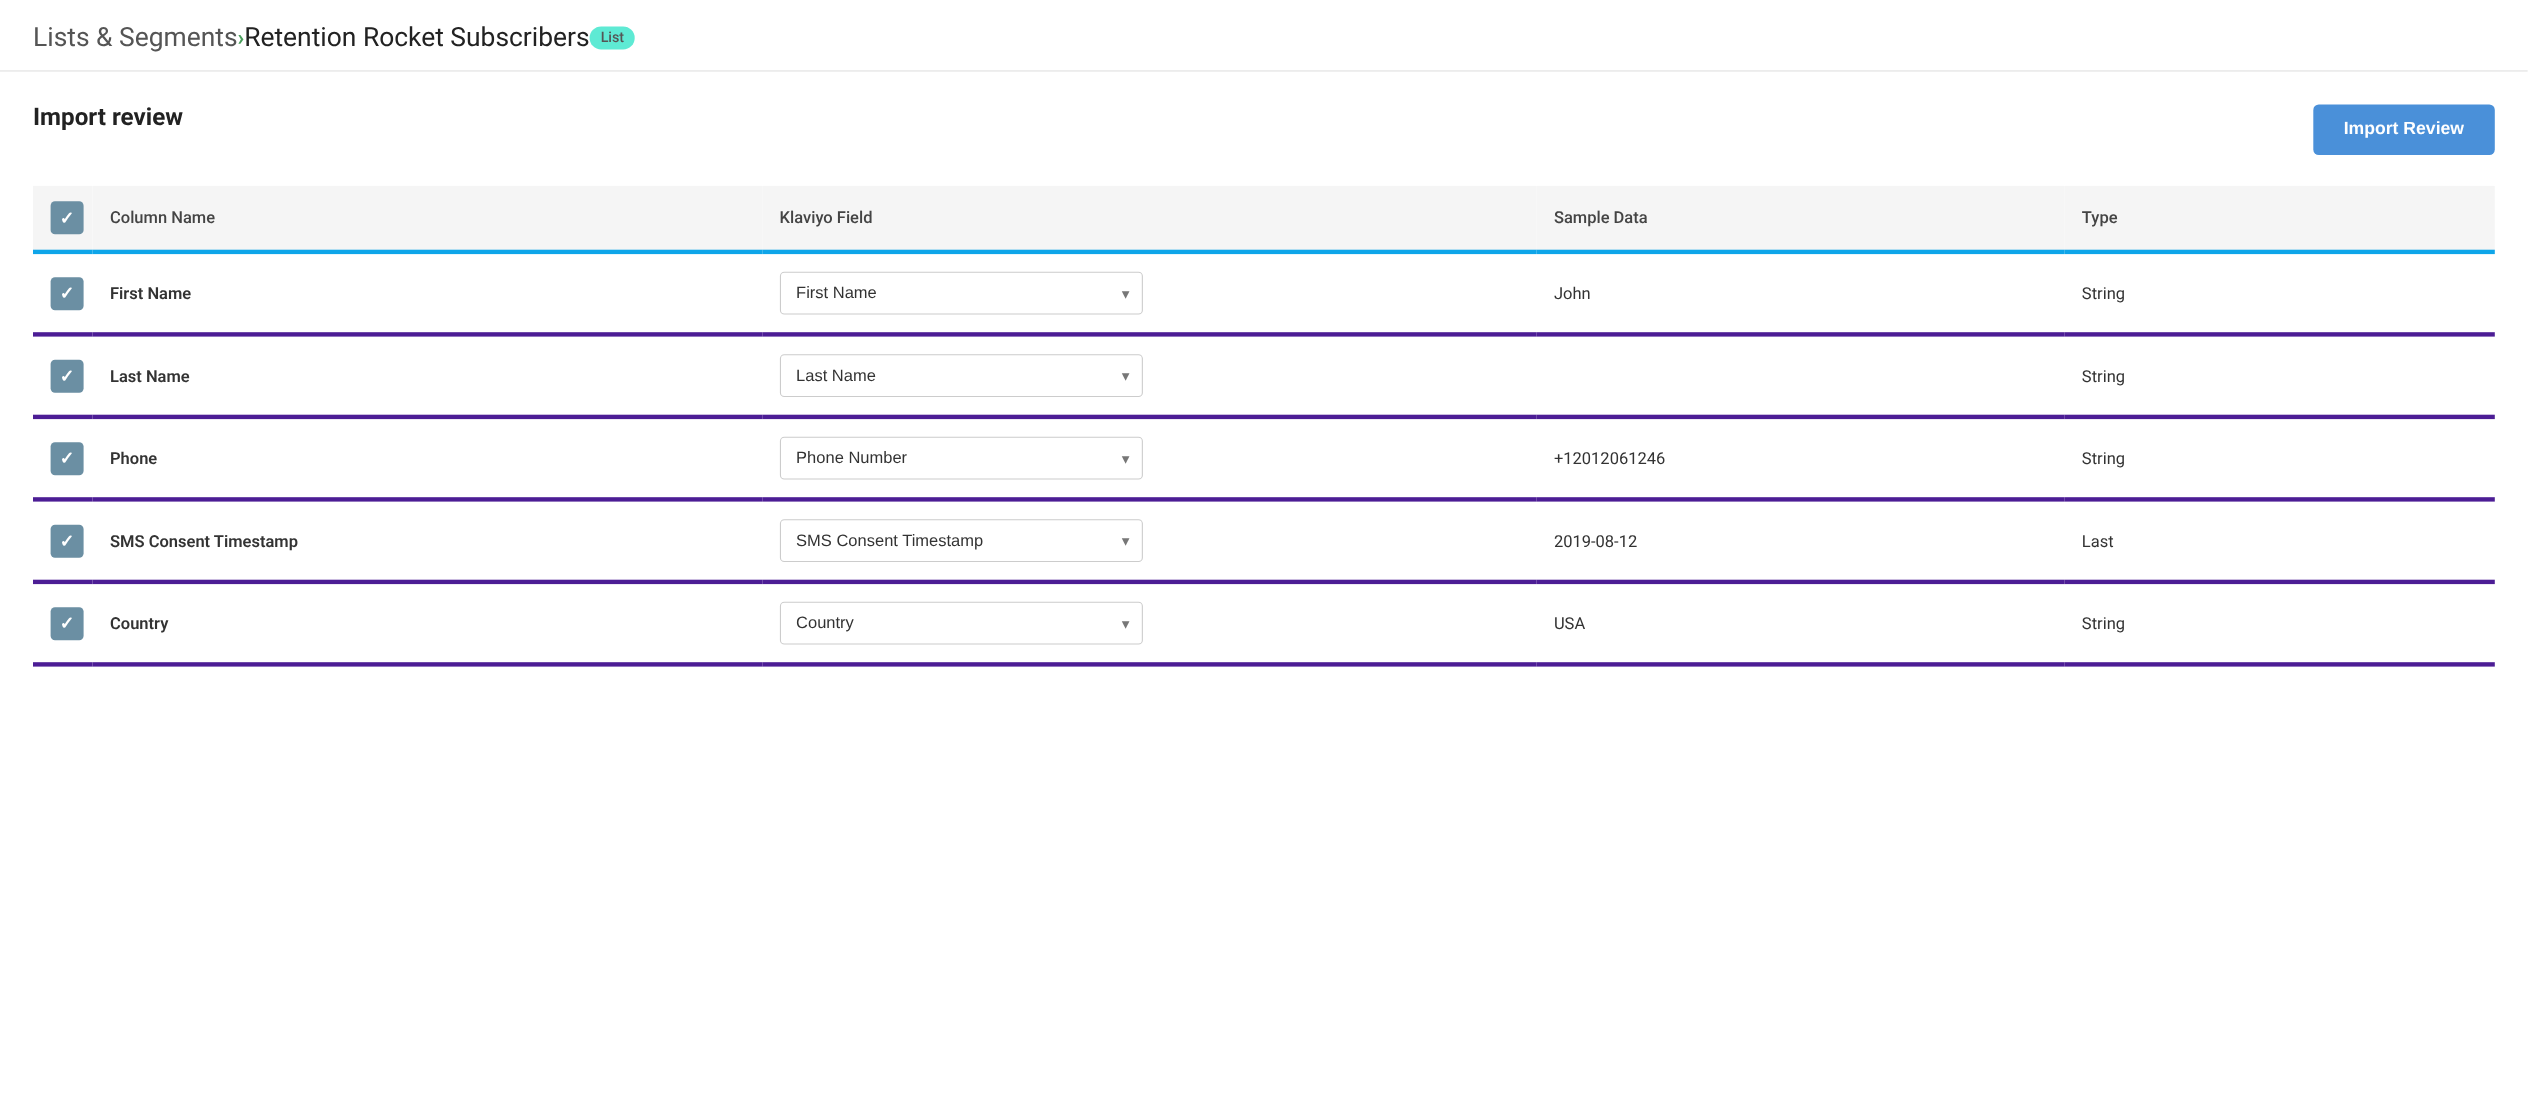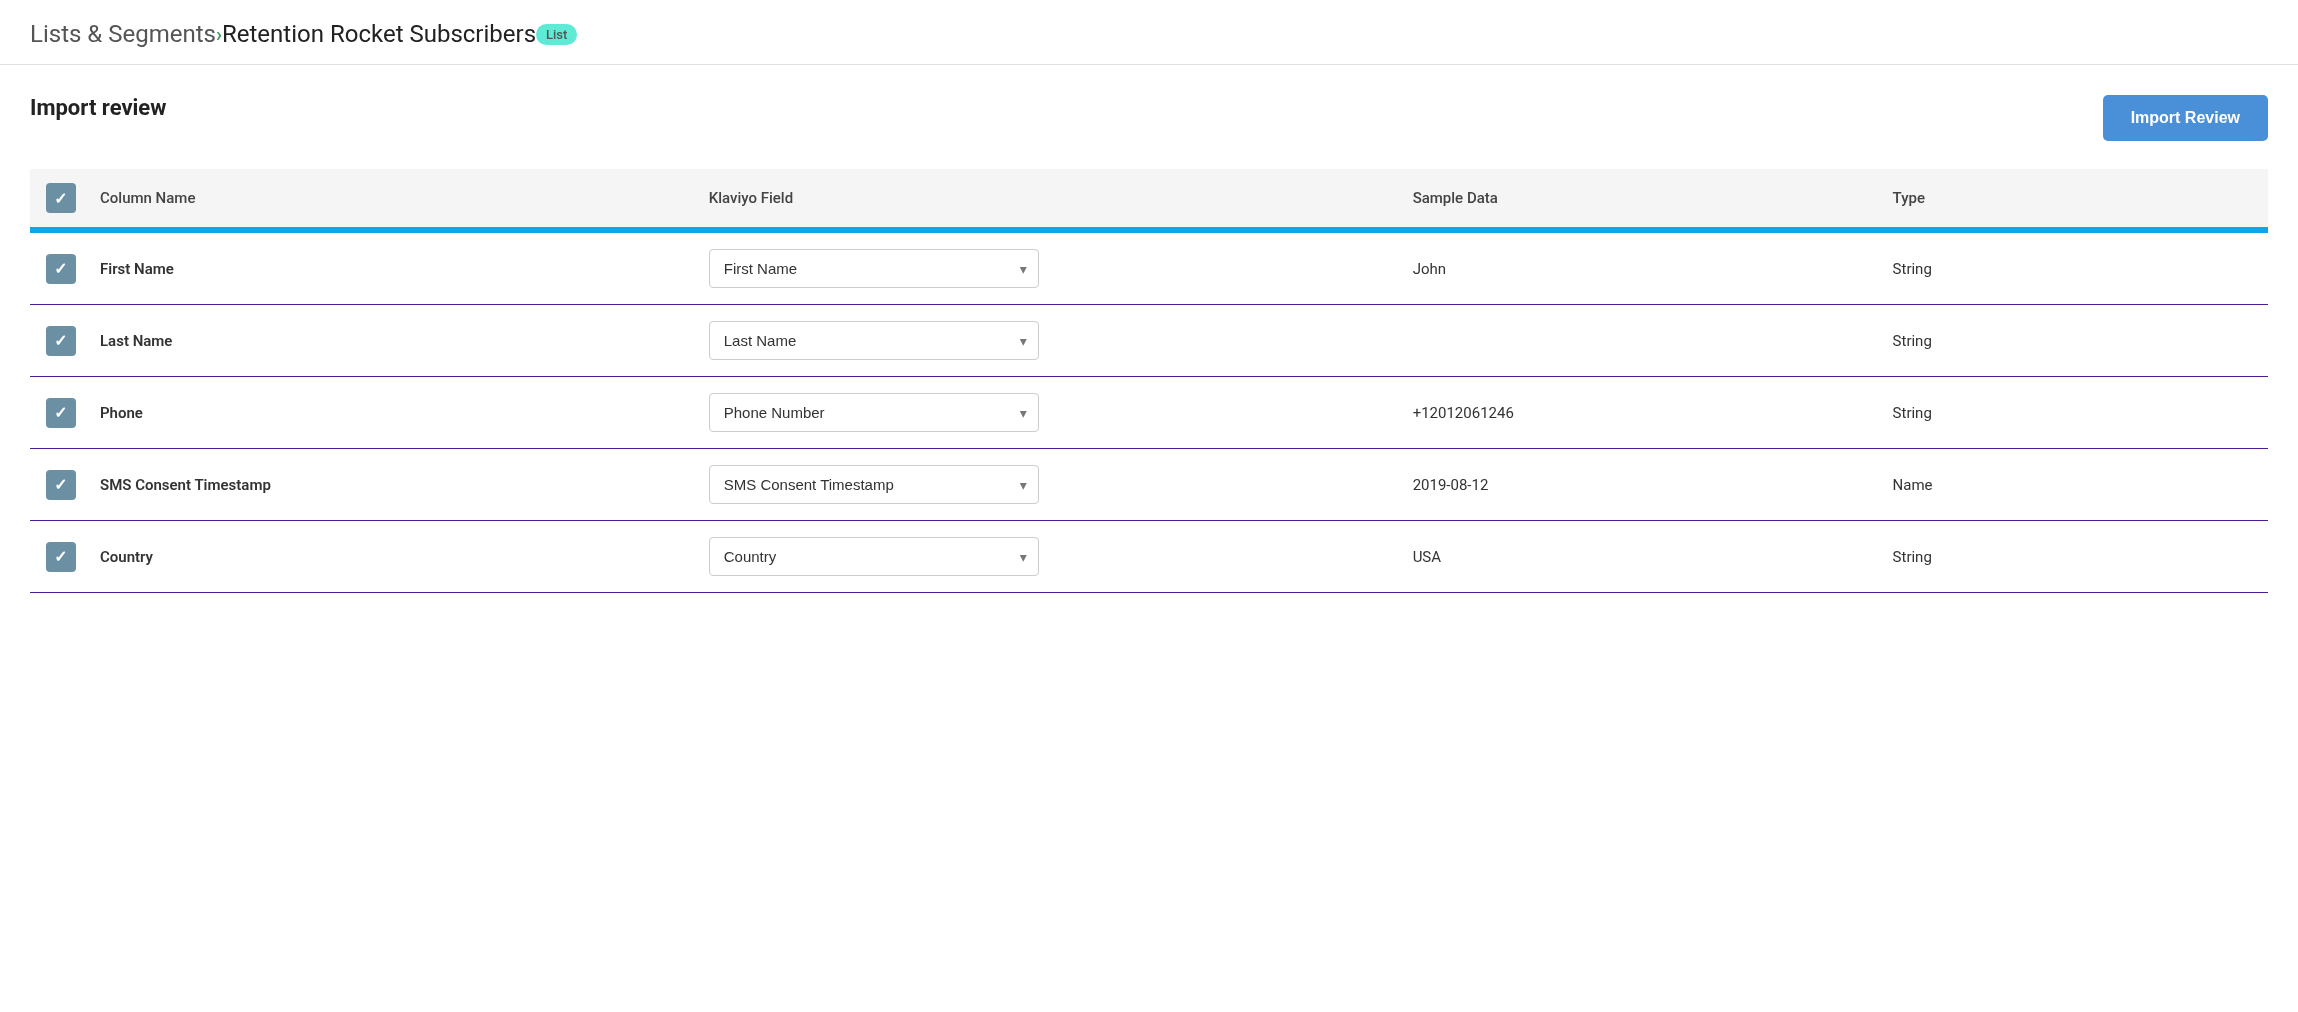--- a/index.html
+++ b/index.html
@@ -94,21 +94,21 @@
     .mapping-table thead tr {
       background: #f5f5f5;
     }
 
     .mapping-table thead th {
       text-align: left;
       padding: 14px 16px;
       font-size: 15px;
       color: #444;
       font-weight: 500;
-      border-bottom: 6px solid #0ea5e9;
+      border-bottom: 4px solid #0ea5e9;
     }
 
     .mapping-table th:first-child,
     .mapping-table td:first-child {
       width: 60px;
       text-align: center;
       padding-left: 16px;
       padding-right: 8px;
     }
 
@@ -126,21 +126,21 @@
     .mapping-table td:nth-child(4) {
       width: 22%;
     }
 
     .mapping-table th:nth-child(5),
     .mapping-table td:nth-child(5) {
       width: 18%;
     }
 
     .mapping-table tbody tr {
-      border-bottom: 1px solid #4c1d95;
+      border-bottom: 4px solid #4c1d95;
     }
 
     .mapping-table tbody td {
       padding: 16px 16px;
       font-size: 15px;
       color: #333;
       vertical-align: middle;
     }
 
     .checkbox-checked {
@@ -282,21 +282,21 @@
           <td class="sample-data">+12012061246</td>
           <td class="type-label">String</td>
         </tr>
         <tr>
           <td style="text-align: center;">
             <div class="checkbox-checked"></div>
           </td>
           <td class="col-name">SMS Consent Timestamp</td>
           <td><div class="select-wrapper"><select><option>SMS Consent Timestamp</option></select><span class="select-arrow">▾</span></div></td>
           <td class="sample-data">2019-08-12</td>
-          <td class="type-label">Name</td>
+          <td class="type-label">Last</td>
         </tr>
         <tr>
           <td style="text-align: center;">
             <div class="checkbox-checked"></div>
           </td>
           <td class="col-name">Country</td>
           <td><div class="select-wrapper"><select><option>Country</option></select><span class="select-arrow">▾</span></div></td>
           <td class="sample-data">USA</td>
           <td class="type-label">String</td>
         </tr>

